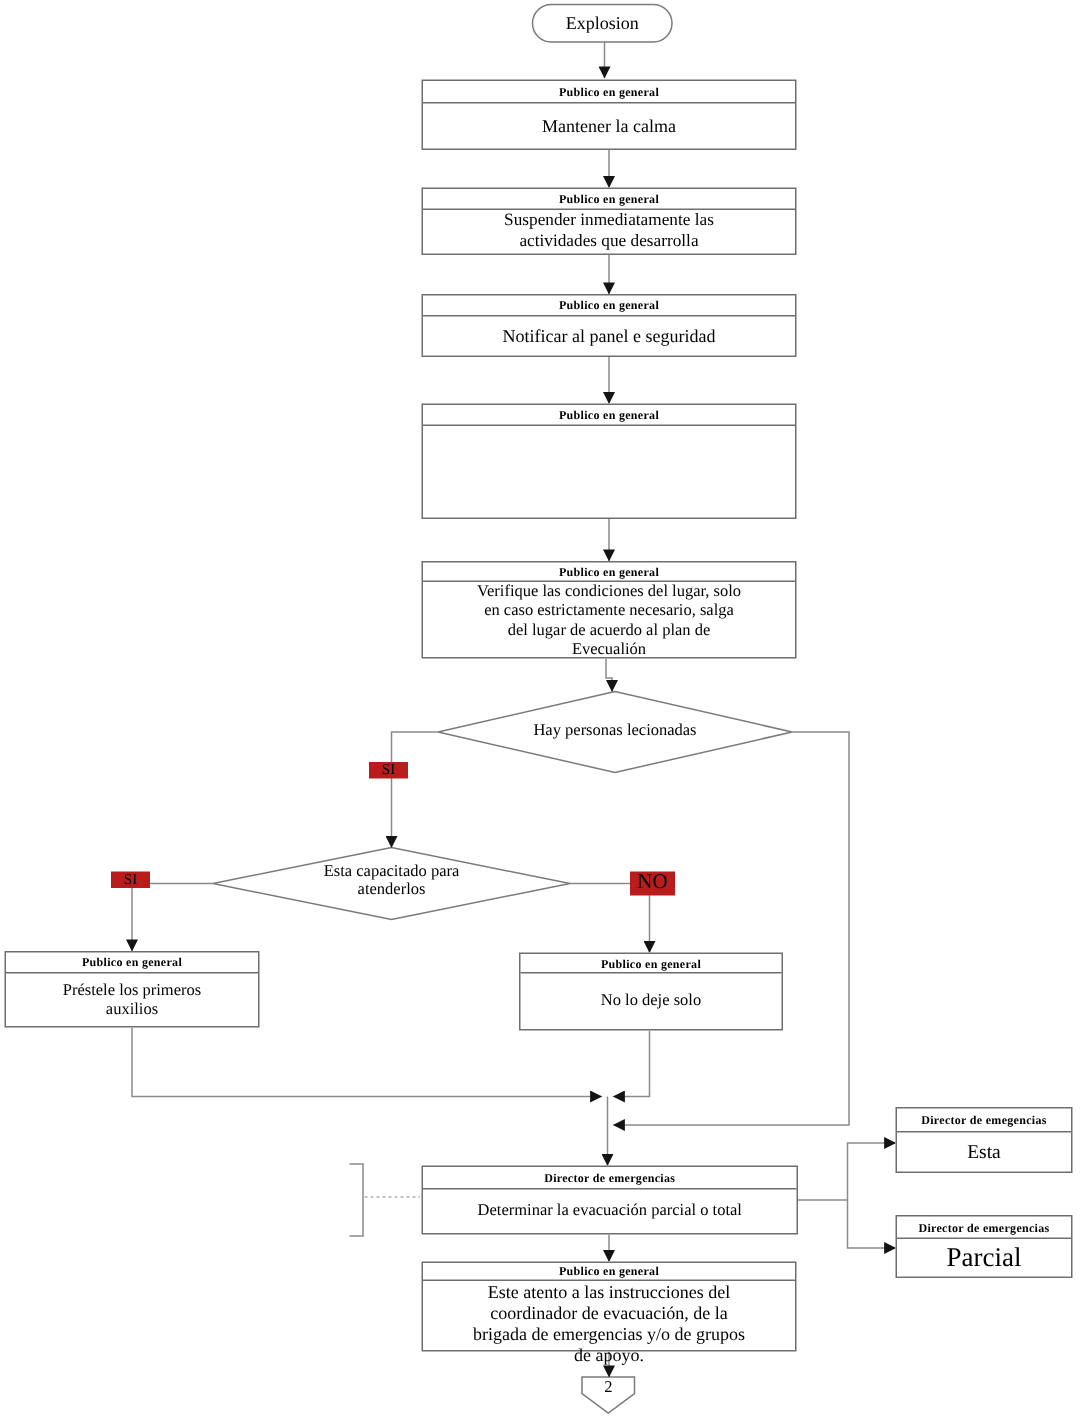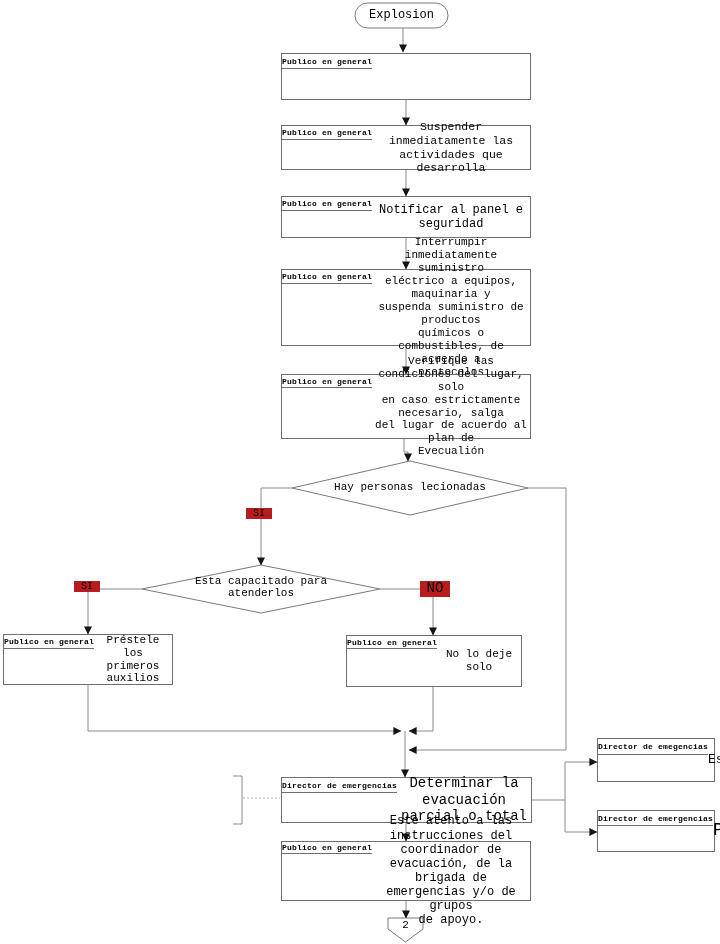--- a/index.html
+++ b/index.html
@@ -1,23 +1,23 @@
 <!DOCTYPE html>
 <html><head>
 <meta charset="utf-8">
 <style>
   html,body{margin:0;padding:0;background:#fff;}
   #canvas{
     position:relative;width:720px;height:944px;background:#fff;overflow:hidden;
-    font-family:Liberation Mono, monospace;color:#000;
+    font-family:Liberation Serif, serif;color:#000;
   }
   #wires{position:absolute;left:0;top:0;width:720px;height:944px;}
   .pbox{
     position:absolute;box-sizing:border-box;border:1px solid #6e6e6e;background:#fff;
-    display:flex;flex-direction:row;
+    display:flex;flex-direction:column;
   }
   .hd{
     box-sizing:border-box;border-bottom:1px solid #6e6e6e;flex:0 0 auto;
     display:flex;align-items:center;justify-content:center;
     font-size:8px;font-weight:bold;letter-spacing:.2px;
   }
   .bd{
     flex:1 1 auto;display:flex;align-items:center;justify-content:center;
     text-align:center;white-space:pre-line;font-size:11px;line-height:1.18;
   }
@@ -70,40 +70,36 @@
       <path d="M565,800 V832 H597"></path>
       <path d="M406,901 V918"></path>
     </g>
     <path d="M532,800 H565" stroke="#8a8a8a" fill="none"></path>
   </svg>
 
   <div class="lbl" style="left:355px;top:9px;width:93px;font-size:12px">Explosion</div>
 
   <div class="pbox" style="left:281px;top:53px;width:250px;height:47px">
     <div class="hd" style="height:15px">Publico en general</div>
+    <div class="bd" style="font-size:12px">Mantener la calma</div>
   </div>
 
   <div class="pbox" style="left:281px;top:125px;width:250px;height:45px">
     <div class="hd" style="height:14px">Publico en general</div>
     <div class="bd" style="font-size:11.5px">Suspender inmediatamente las
 actividades que desarrolla</div>
   </div>
 
   <div class="pbox" style="left:281px;top:196px;width:250px;height:42px">
     <div class="hd" style="height:14px">Publico en general</div>
     <div class="bd" style="font-size:12px">Notificar al panel e seguridad</div>
   </div>
 
   <div class="pbox" style="left:281px;top:269px;width:250px;height:77px">
     <div class="hd" style="height:14px">Publico en general</div>
-    <div class="bd" style="font-size:11px">Interrumpir inmediatamente suministro
-eléctrico a equipos, maquinaria y
-suspenda suministro de productos
-químicos o combustibles, de acuerdo a
-protocolos</div>
   </div>
 
   <div class="pbox" style="left:281px;top:374px;width:250px;height:65px">
     <div class="hd" style="height:13px">Publico en general</div>
     <div class="bd" style="font-size:11px">Verifique las condiciones del lugar, solo
 en caso estrictamente necesario, salga
 del lugar de acuerdo al plan de
 Evecualión</div>
   </div>
 
@@ -122,21 +118,21 @@
   </div>
 
   <div class="pbox" style="left:346px;top:635px;width:176px;height:52px">
     <div class="hd" style="height:13px">Publico en general</div>
     <div class="bd" style="font-size:11px">No lo deje solo</div>
   </div>
 
 
   <div class="pbox" style="left:281px;top:777px;width:251px;height:46px">
     <div class="hd" style="height:15px">Director de emergencias</div>
-    <div class="bd" style="font-size:14px">Determinar la evacuación parcial o total</div>
+    <div class="bd" style="font-size:11px">Determinar la evacuación parcial o total</div>
   </div>
 
   <div class="pbox" style="left:597px;top:738px;width:118px;height:44px">
     <div class="hd" style="height:16px">Director de emegencias</div>
     <div class="bd" style="font-size:13px">Esta</div>
   </div>
 
   <div class="pbox" style="left:597px;top:810px;width:118px;height:42px">
     <div class="hd" style="height:15px">Director de emergencias</div>
     <div class="bd" style="font-size:18px">Parcial</div>

